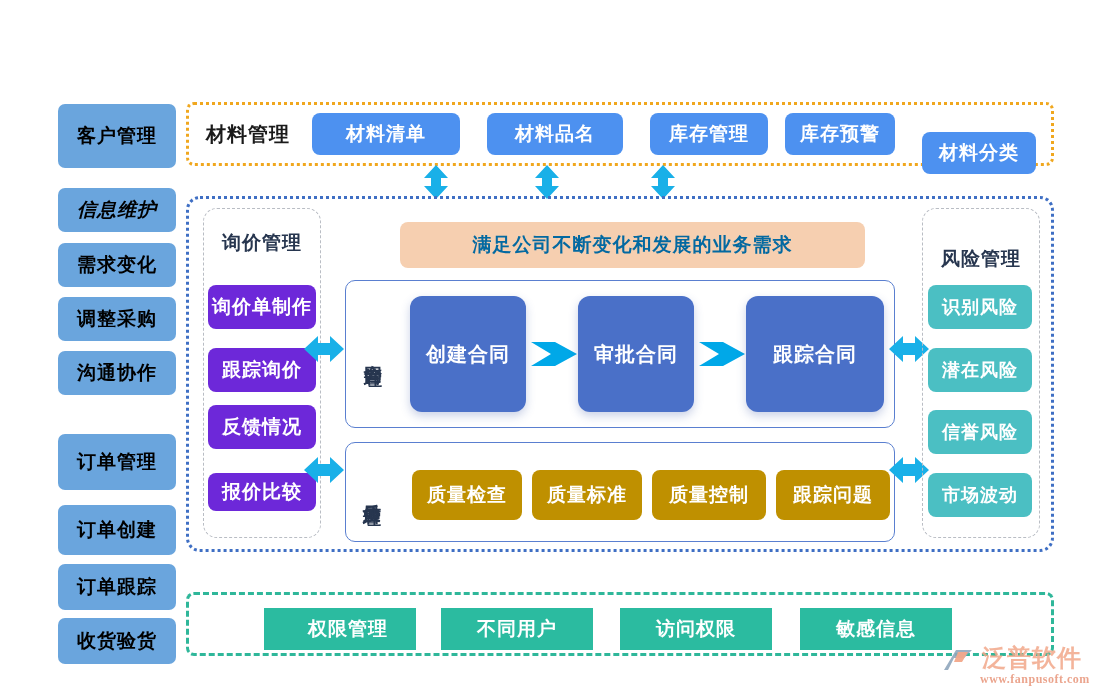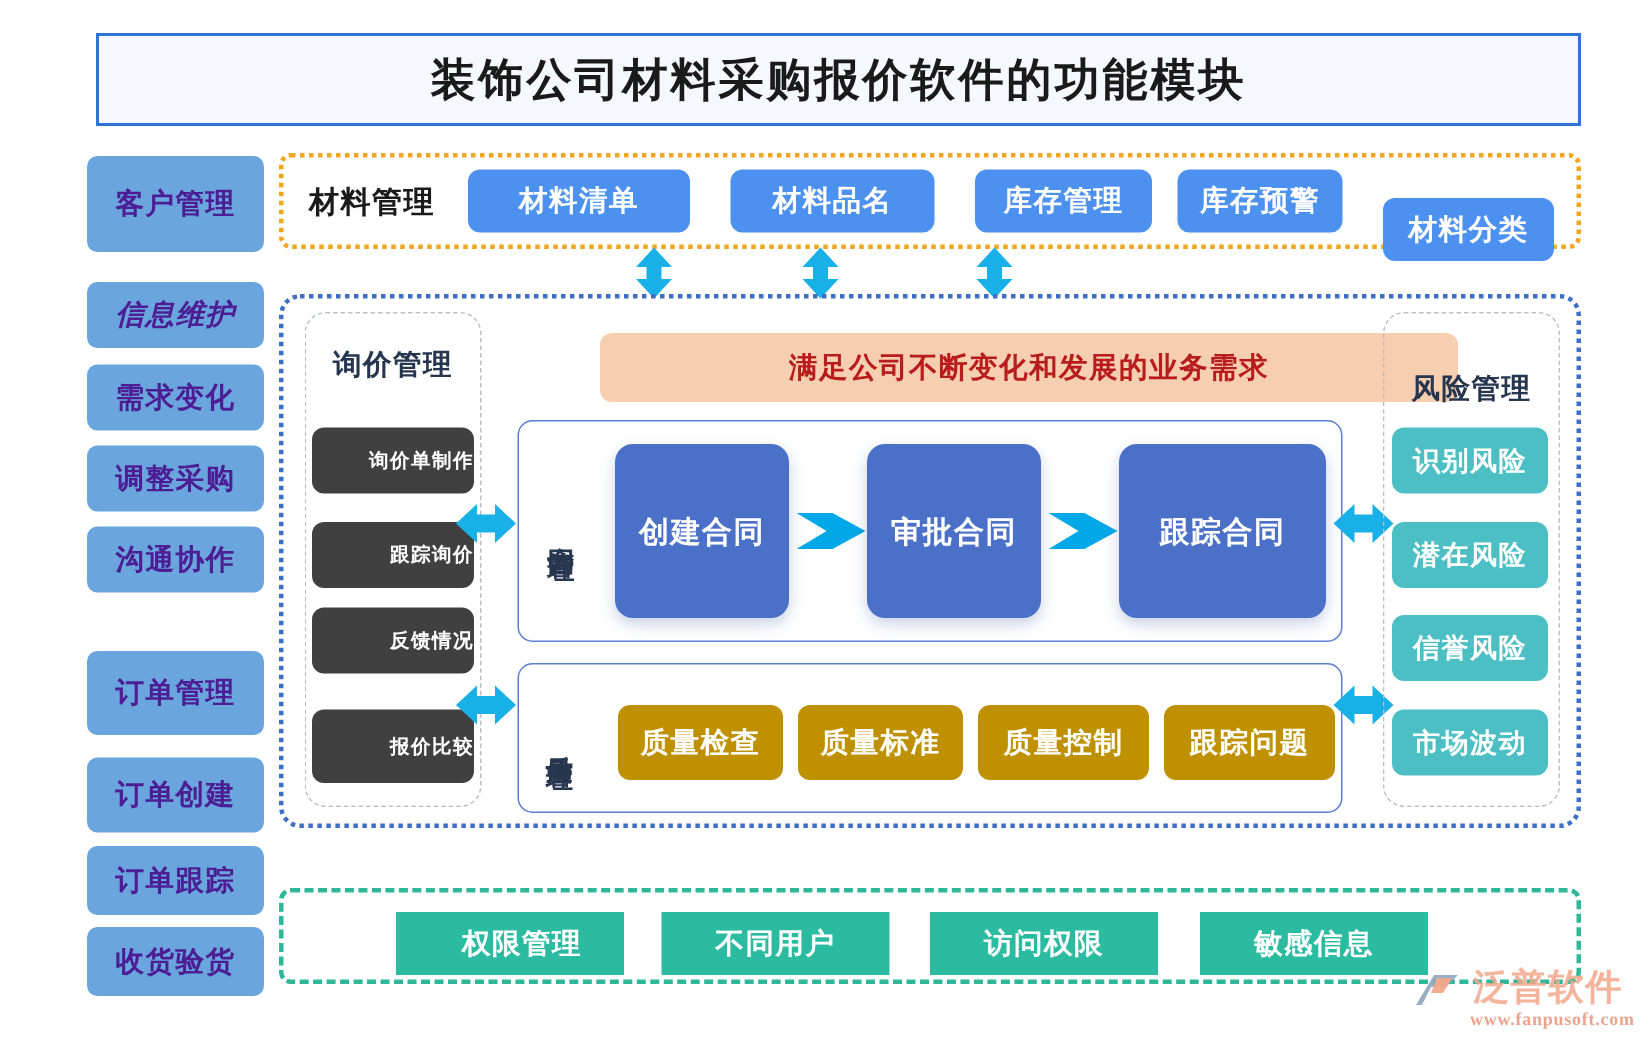--- a/index.html
+++ b/index.html
@@ -20,21 +20,21 @@
   .title-text{
     font-size:30px;font-weight:bold;color:#1a1a1a;letter-spacing:2px;
     font-family:"DejaVu Serif","Liberation Serif",serif;
   }
 
   
   .side-item{
     position:absolute;left:58px;width:118px;
     background:#6aa5dd;border-radius:7px;
     display:flex;align-items:center;justify-content:center;
-    color:#4c1d95;font-size:19px;font-weight:bold;letter-spacing:1px;
+    color:#000000;font-size:19px;font-weight:bold;letter-spacing:1px;
     font-family:"DejaVu Serif","Liberation Serif",serif;
   }
 
   
   .dotted-box{position:absolute;box-sizing:border-box;}
   .dotted-yellow{
     left:186px;top:102px;width:868px;height:64px;
     border:3px dotted #f0a71e;border-radius:8px;background:transparent;
   }
   .dotted-blue{
@@ -47,21 +47,21 @@
   }
 
   
   .pill{
     position:absolute;display:flex;align-items:center;justify-content:center;
     color:#ffffff;font-weight:bold;letter-spacing:1px;
     font-family:"DejaVu Serif","Liberation Serif",serif;
     box-sizing:border-box;
   }
   .pill-blue{background:#4d91f0;border-radius:8px;font-size:19px;}
-  .pill-green{background:#404040;border-radius:8px;font-size:13px;justify-content:flex-end;}
+  .pill-green{background:#6d28d9;border-radius:8px;font-size:19px;}
   .pill-teal{background:#4bbfc3;border-radius:8px;font-size:18px;}
   .pill-gold{background:#bf9000;border-radius:8px;font-size:19px;}
   .pill-mint{background:#2bbba0;border-radius:0px;font-size:19px;}
   .pill-navy{background:#4a70c8;border-radius:12px;font-size:20px;
              box-shadow:0 4px 10px rgba(60,90,170,.28);}
 
   .plain-label{
     position:absolute;display:flex;align-items:center;justify-content:center;
     color:#1a1a1a;font-weight:bold;font-size:20px;letter-spacing:1px;
     font-family:"DejaVu Serif","Liberation Serif",serif;
@@ -83,24 +83,24 @@
     position:absolute;box-sizing:border-box;
     border:1.5px dashed #b9bdc4;border-radius:14px;background:transparent;
   }
   .panel-solid{
     position:absolute;box-sizing:border-box;
     border:1.5px solid #5a7fd0;border-radius:10px;background:#ffffff;
   }
 
   
   .banner{
-    position:absolute;left:400px;top:222px;width:572px;height:46px;
+    position:absolute;left:400px;top:222px;width:465px;height:46px;
     background:#f6cfb0;border-radius:8px;
     display:flex;align-items:center;justify-content:center;
-    color:#b91c1c;font-weight:bold;font-size:19px;letter-spacing:1px;
+    color:#0369a1;font-weight:bold;font-size:19px;letter-spacing:1px;
     font-family:"DejaVu Serif","Liberation Serif",serif;
   }
 
   
   .arrow{position:absolute;}
   .chev{position:absolute;}
   .logo{
     position:absolute;right:8px;bottom:8px;width:150px;height:52px;
   }
   .logo-text{
@@ -112,23 +112,20 @@
     position:absolute;left:38px;top:32px;font-size:12px;font-weight:bold;
     color:#e8957a;letter-spacing:.5px;opacity:.85;
     font-family:"Liberation Serif",serif;
   }
 </style>
 </head>
 <body>
 
 <div id="stage">
 
-  <div class="title-bar">
-    <div class="title-text">装饰公司材料采购报价软件的功能模块</div>
-  </div>
 
   <div class="side-item" style="top:104px;height:64px;">
       <span>客户管理</span>
     </div>
   <div class="side-item" style="top:188px;height:44px;font-style:italic;">
       <span>信息维护</span>
     </div>
   <div class="side-item" style="top:243px;height:44px;">
       <span>需求变化</span>
     </div>
@@ -187,21 +184,21 @@
 
   <div class="pill pill-green" style="left:208px;top:285px;width:108px;height:44px;">
       <span>询价单制作</span>
     </div>
   <div class="pill pill-green" style="left:208px;top:348px;width:108px;height:44px;">
       <span>跟踪询价</span>
     </div>
   <div class="pill pill-green" style="left:208px;top:405px;width:108px;height:44px;">
       <span>反馈情况</span>
     </div>
-  <div class="pill pill-green" style="left:208px;top:473px;width:108px;height:49px;">
+  <div class="pill pill-green" style="left:208px;top:473px;width:108px;height:38px;">
       <span>报价比较</span>
     </div>
 
   <svg class="arrow" style="left:303px;top:332px;" width="42" height="34" viewBox="0 0 42 34">
     <path d="M1 17 L15 4 L15 11 L27 11 L27 4 L41 17 L27 30 L27 23 L15 23 L15 30 Z" fill="#19b0e8"></path>
   </svg>
   <svg class="arrow" style="left:303px;top:453px;" width="42" height="34" viewBox="0 0 42 34">
     <path d="M1 17 L15 4 L15 11 L27 11 L27 4 L41 17 L27 30 L27 23 L15 23 L15 30 Z" fill="#19b0e8"></path>
   </svg>
 

